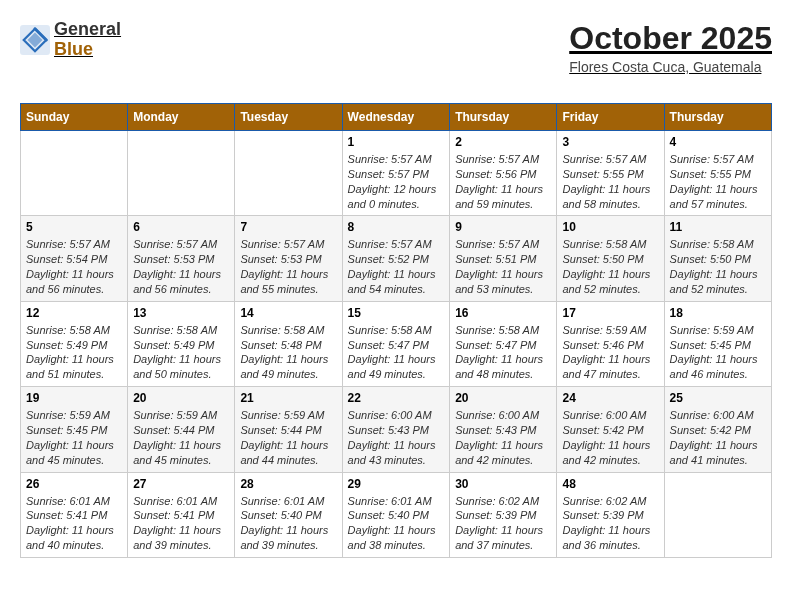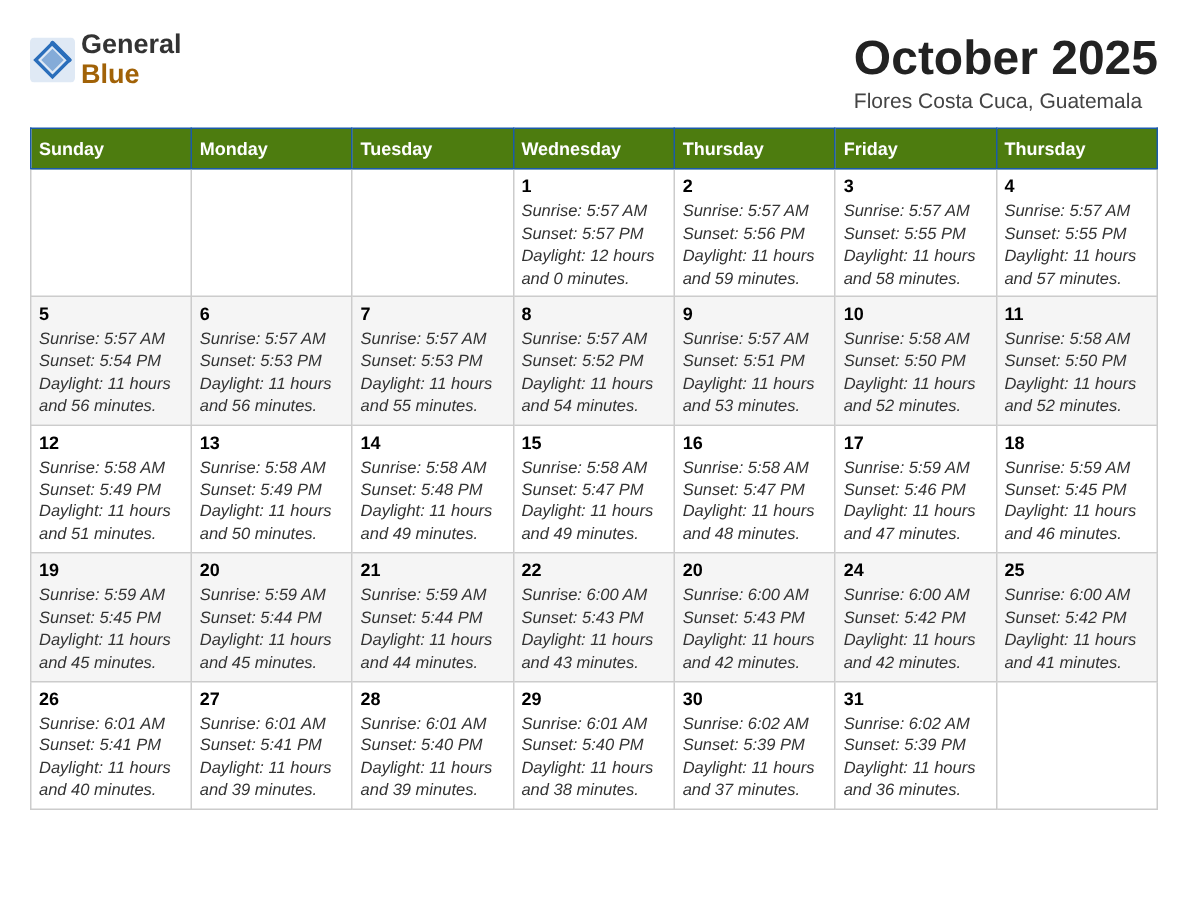--- a/index.html
+++ b/index.html
@@ -7,21 +7,22 @@
       font-family: Arial, sans-serif;
       background: #fff;
       width: 792px;
       min-height: 612px;
       padding: 20px;
     }
     .header-area {
       display: flex;
       justify-content: space-between;
       align-items: flex-start;
-      margin-bottom: 10px;
+      margin-bottom: 28px;
+      text-decoration: underline;
     }
     .logo {
       display: flex;
       align-items: center;
     }
     .logo-text {
       font-size: 18px;
       font-weight: bold;
       color: #1a1a1a;
       line-height: 1.1;
@@ -76,21 +77,21 @@
       font-size: 11px;
       color: #333;
       line-height: 1.35;
       font-style: italic;
     }
     .empty-cell {
       background: #f9f9f9;
     }
     tr:nth-child(odd) td { background-color: #ffffff; }
     tr:nth-child(even) td { background-color: #f5f5f5; }
-    .calendar thead tr th { background-color: #4d7c0f; }
+    .calendar thead tr th { background-color: #a16207; }
   </style>
 </head>
 <body>
 
 <div class="header-area">
   <div class="logo">
     <svg class="logo-icon" viewBox="0 0 40 40">
       <rect x="0" y="0" width="40" height="40" rx="4" fill="#2a6ebb" opacity="0.15"></rect>
       <polygon points="20,5 35,20 20,35 5,20" fill="none" stroke="#2a6ebb" stroke-width="3"></polygon>
       <polygon points="20,10 30,20 20,30 10,20" fill="#2a6ebb" opacity="0.5"></polygon>
@@ -336,21 +337,21 @@
 and 38 minutes.</div>
         </td>
         <td>
           <span class="day-number">30</span>
           <div class="day-info" style="white-space: pre-line;">Sunrise: 6:02 AM
 Sunset: 5:39 PM
 Daylight: 11 hours
 and 37 minutes.</div>
         </td>
         <td>
-          <span class="day-number">31</span>
+          <span class="day-number">48</span>
           <div class="day-info" style="white-space: pre-line;">Sunrise: 6:02 AM
 Sunset: 5:39 PM
 Daylight: 11 hours
 and 36 minutes.</div>
         </td>
         <td class="empty-cell"></td>
       </tr>
     </tbody>
 </table>
 

